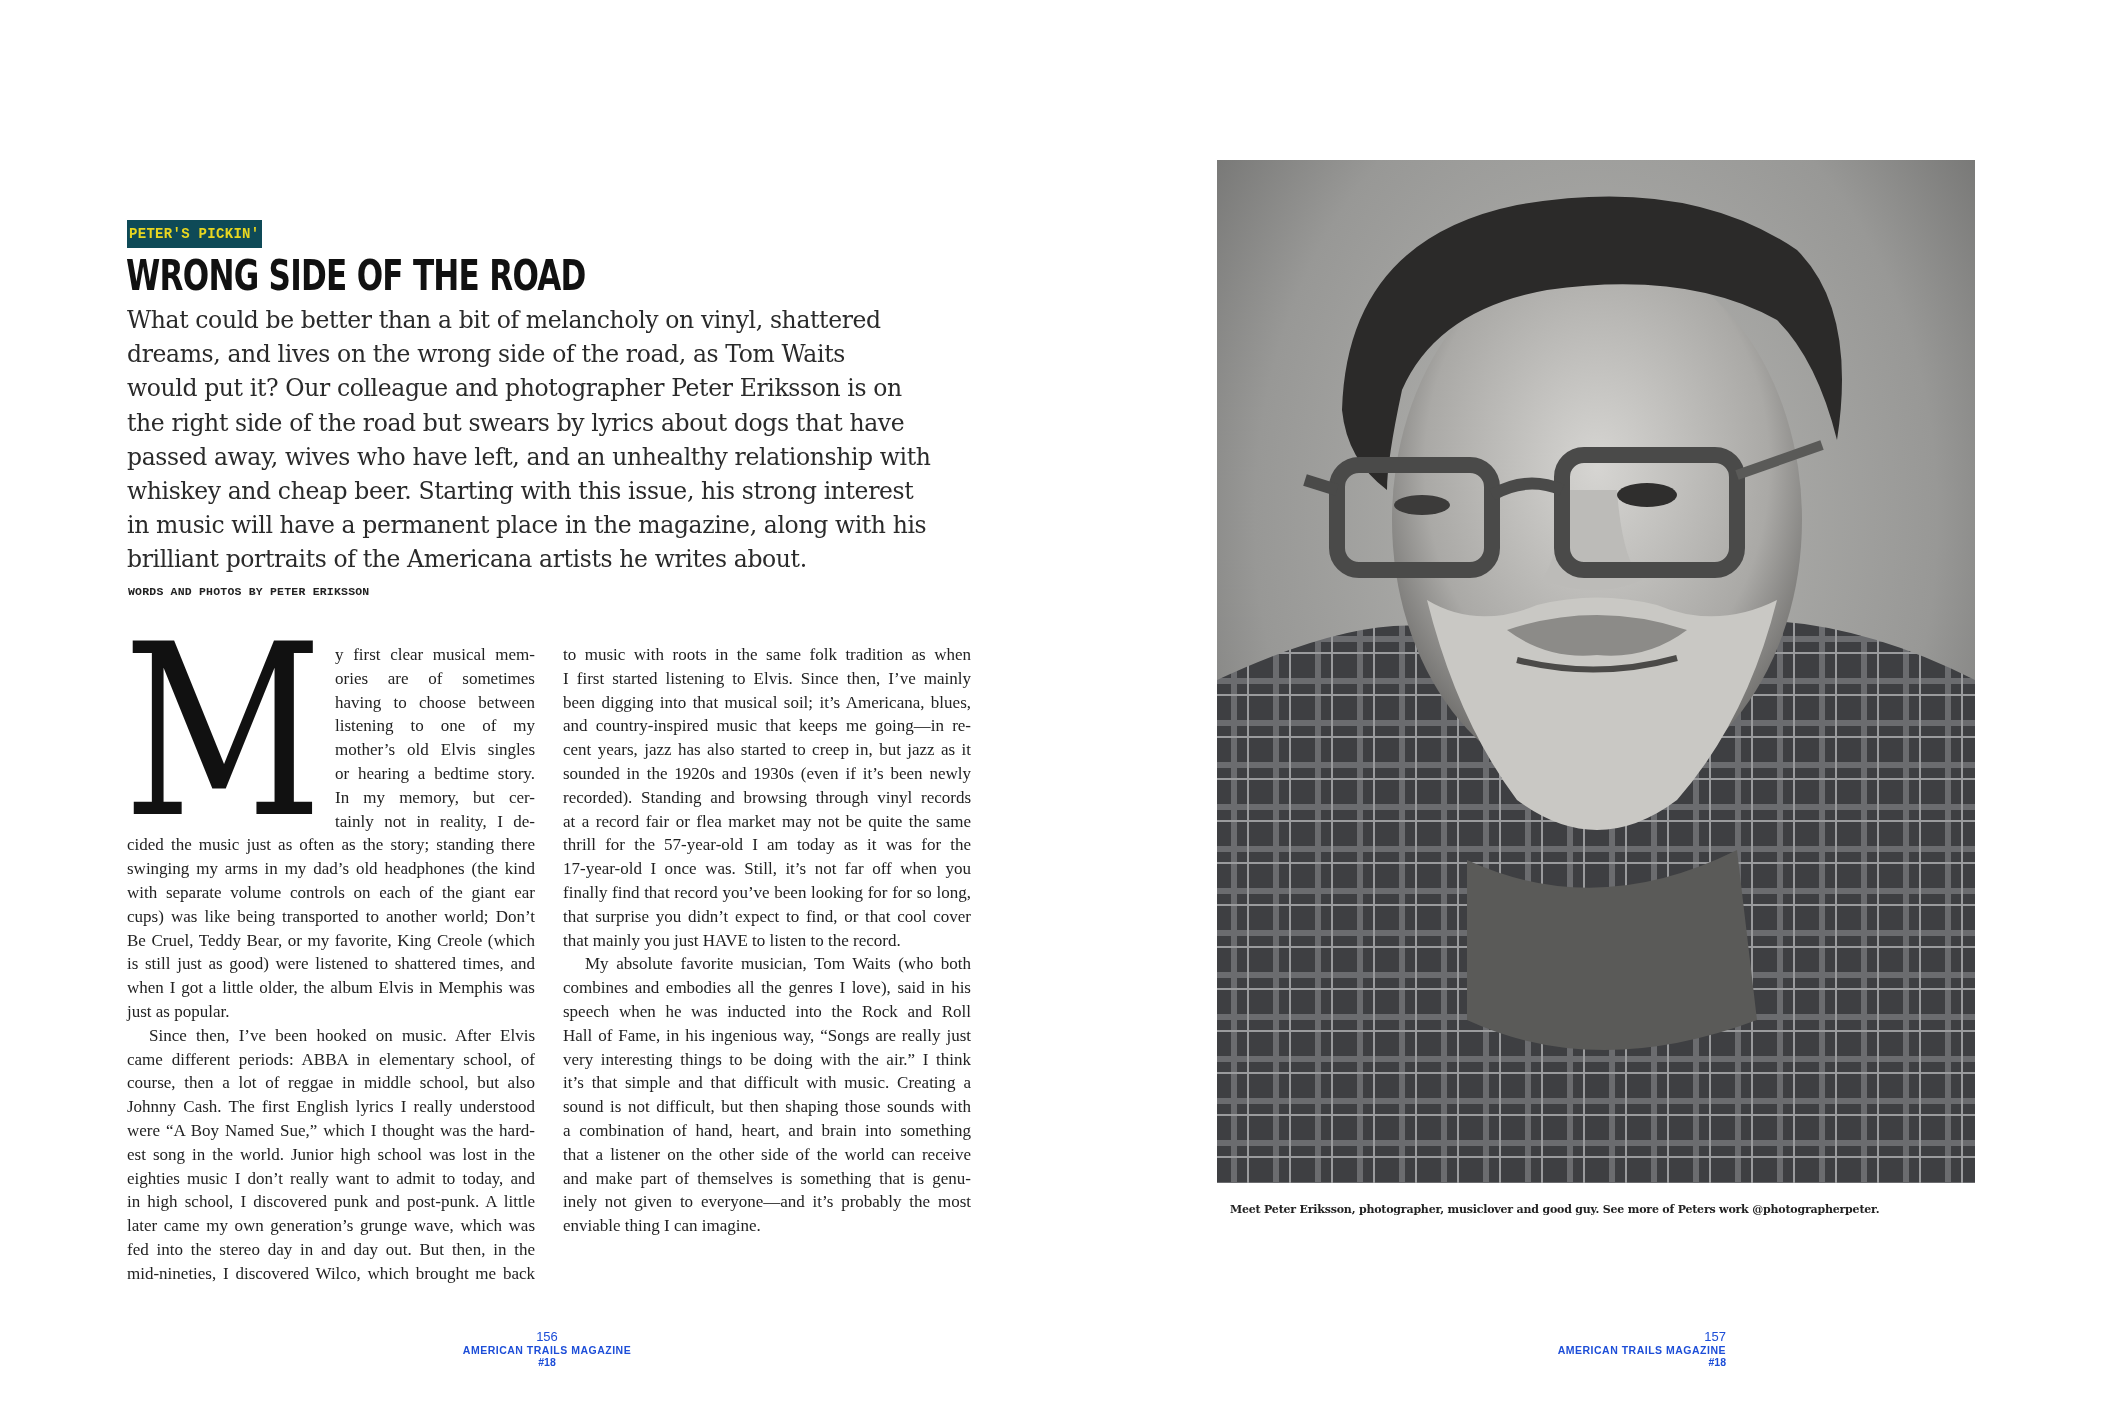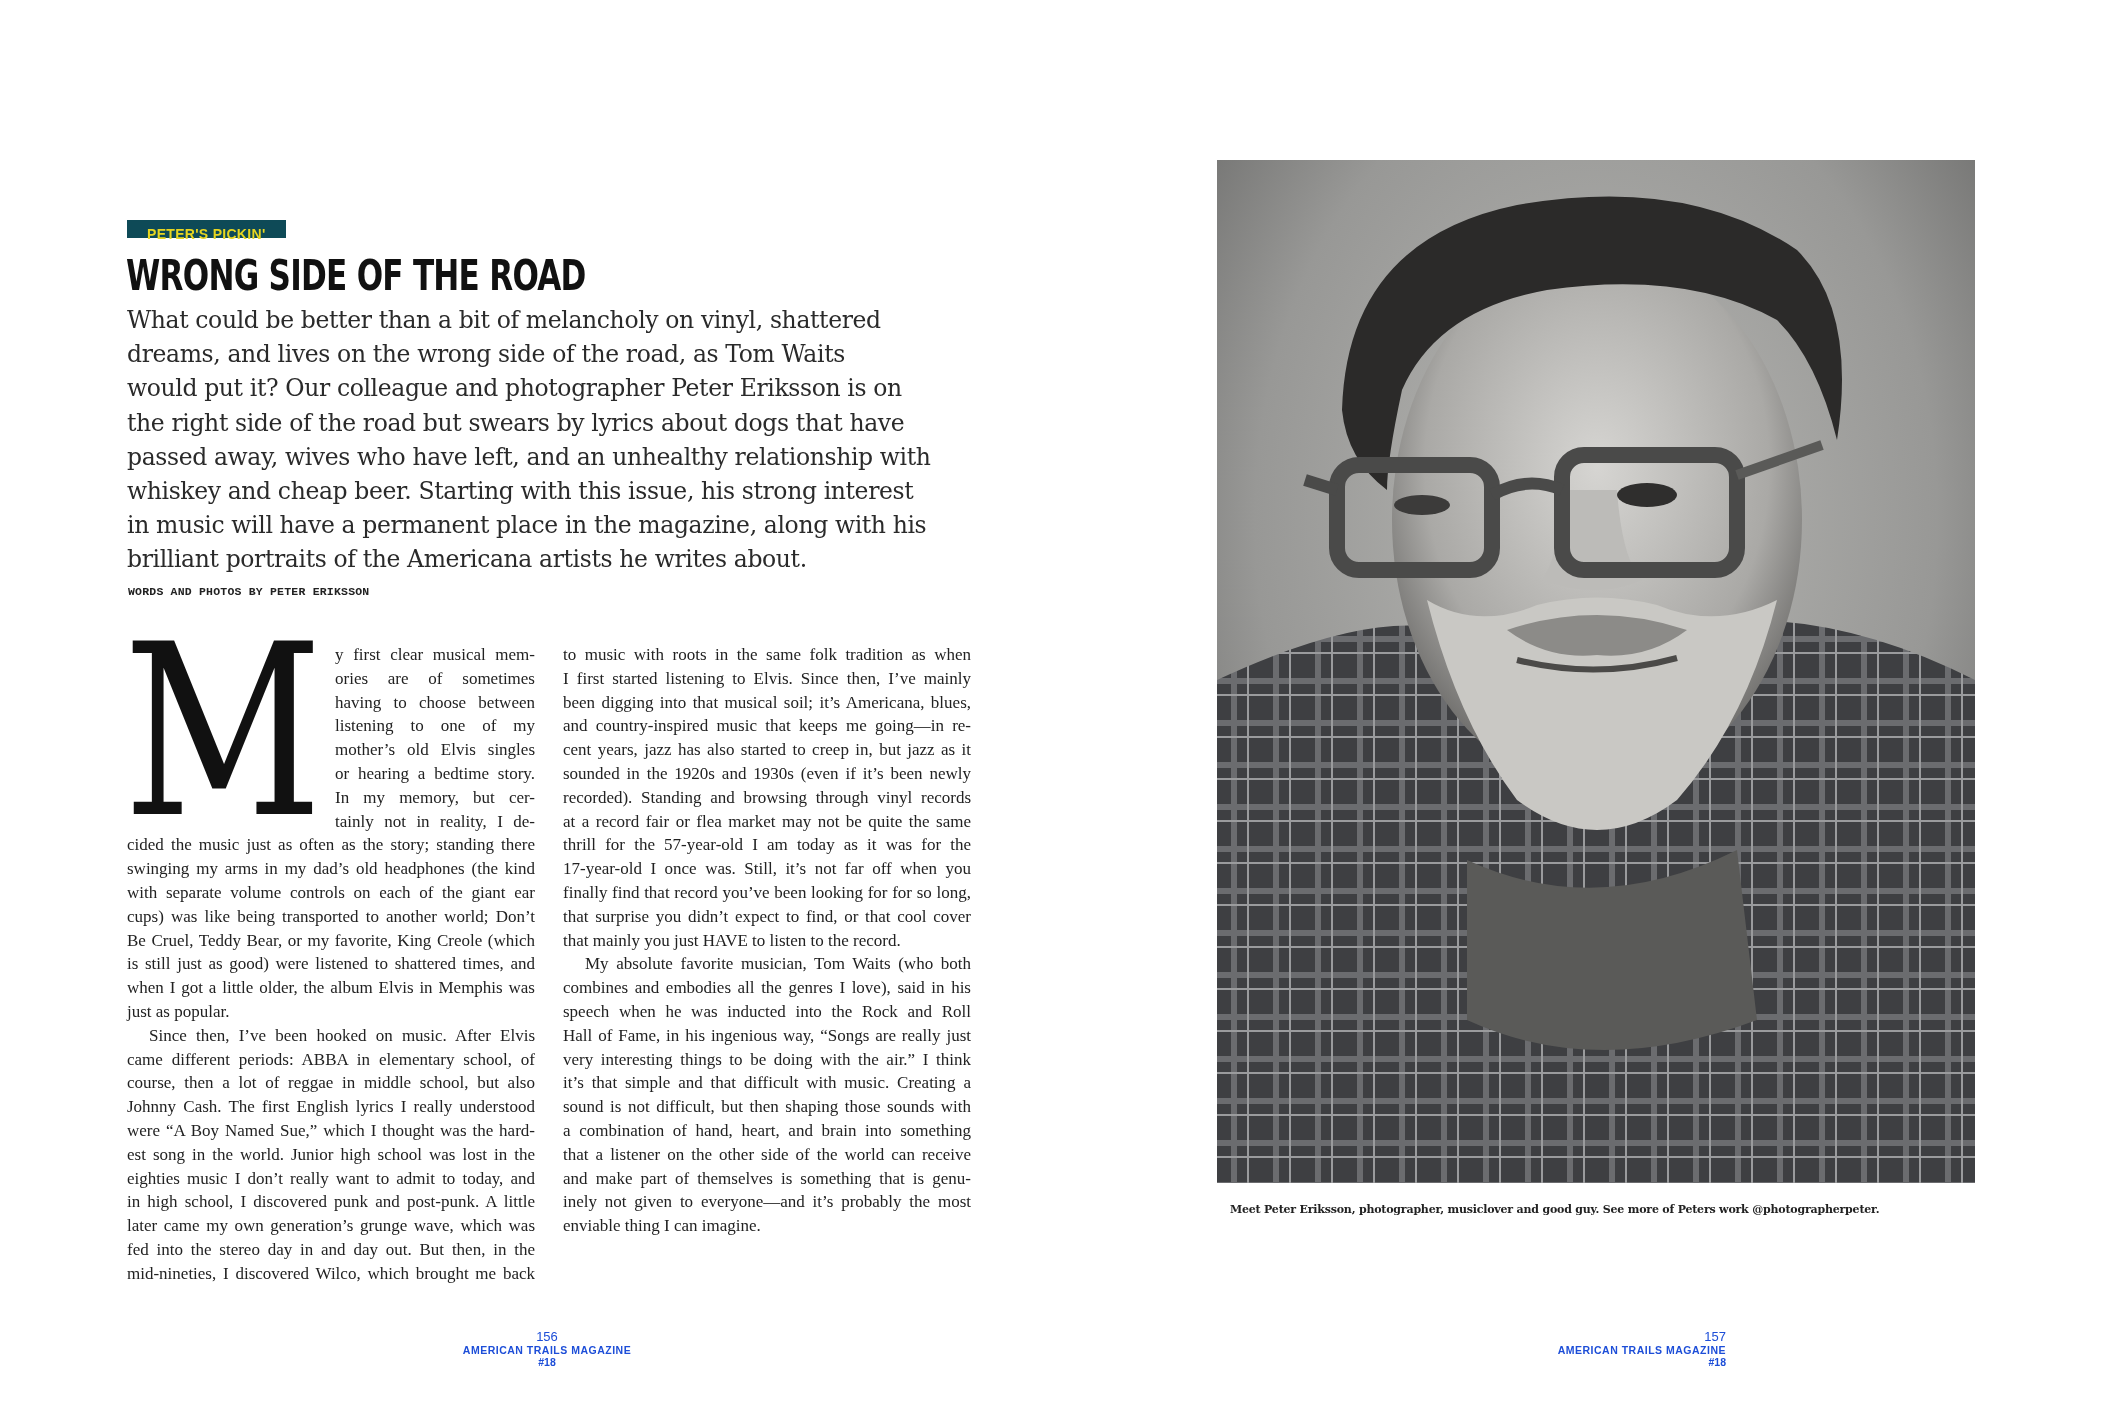--- a/index.html
+++ b/index.html
@@ -1,20 +1,20 @@
 <!DOCTYPE html>
 <html><head>
 <meta charset="utf-8">
 <style>
   html, body { margin:0; padding:0; background:#ffffff; }
   body { width:2117px; height:1411px; position:relative; overflow:hidden; color:#1a1a1a; }
   .abs { position:absolute; }
 
-  .tag { left:127px; top:220px; height:18px; padding:0 20px; line-height:28px;
-         font-family:Liberation Sans, sans-serif; font-weight:bold; font-size:14px;
+  .tag { left:127px; top:220px; height:28px; padding:0 2px; line-height:28px;
+         font-family:Liberation Mono, monospace; font-weight:bold; font-size:14px;
          letter-spacing:0.3px; }
   .headline { left:126px; top:250px; font-family:"DejaVu Sans", sans-serif; font-weight:bold;
               font-size:42px; line-height:52px; letter-spacing:-1px; color:#111;
               transform:scaleX(0.74); transform-origin:left top; white-space:nowrap; }
   .deck { left:127px; top:303px; width:860px; font-family:"DejaVu Serif", serif; font-size:25px;
           line-height:34.2px; color:#2a2a2a; letter-spacing:-0.4px; }
   .deck span { display:block; white-space:nowrap; transform:scaleX(0.94); transform-origin:left; }
   .byline { left:128px; top:585px; font-family:Liberation Mono, monospace; font-weight:bold;
             font-size:11.5px; color:#222; letter-spacing:0.2px; }
 

